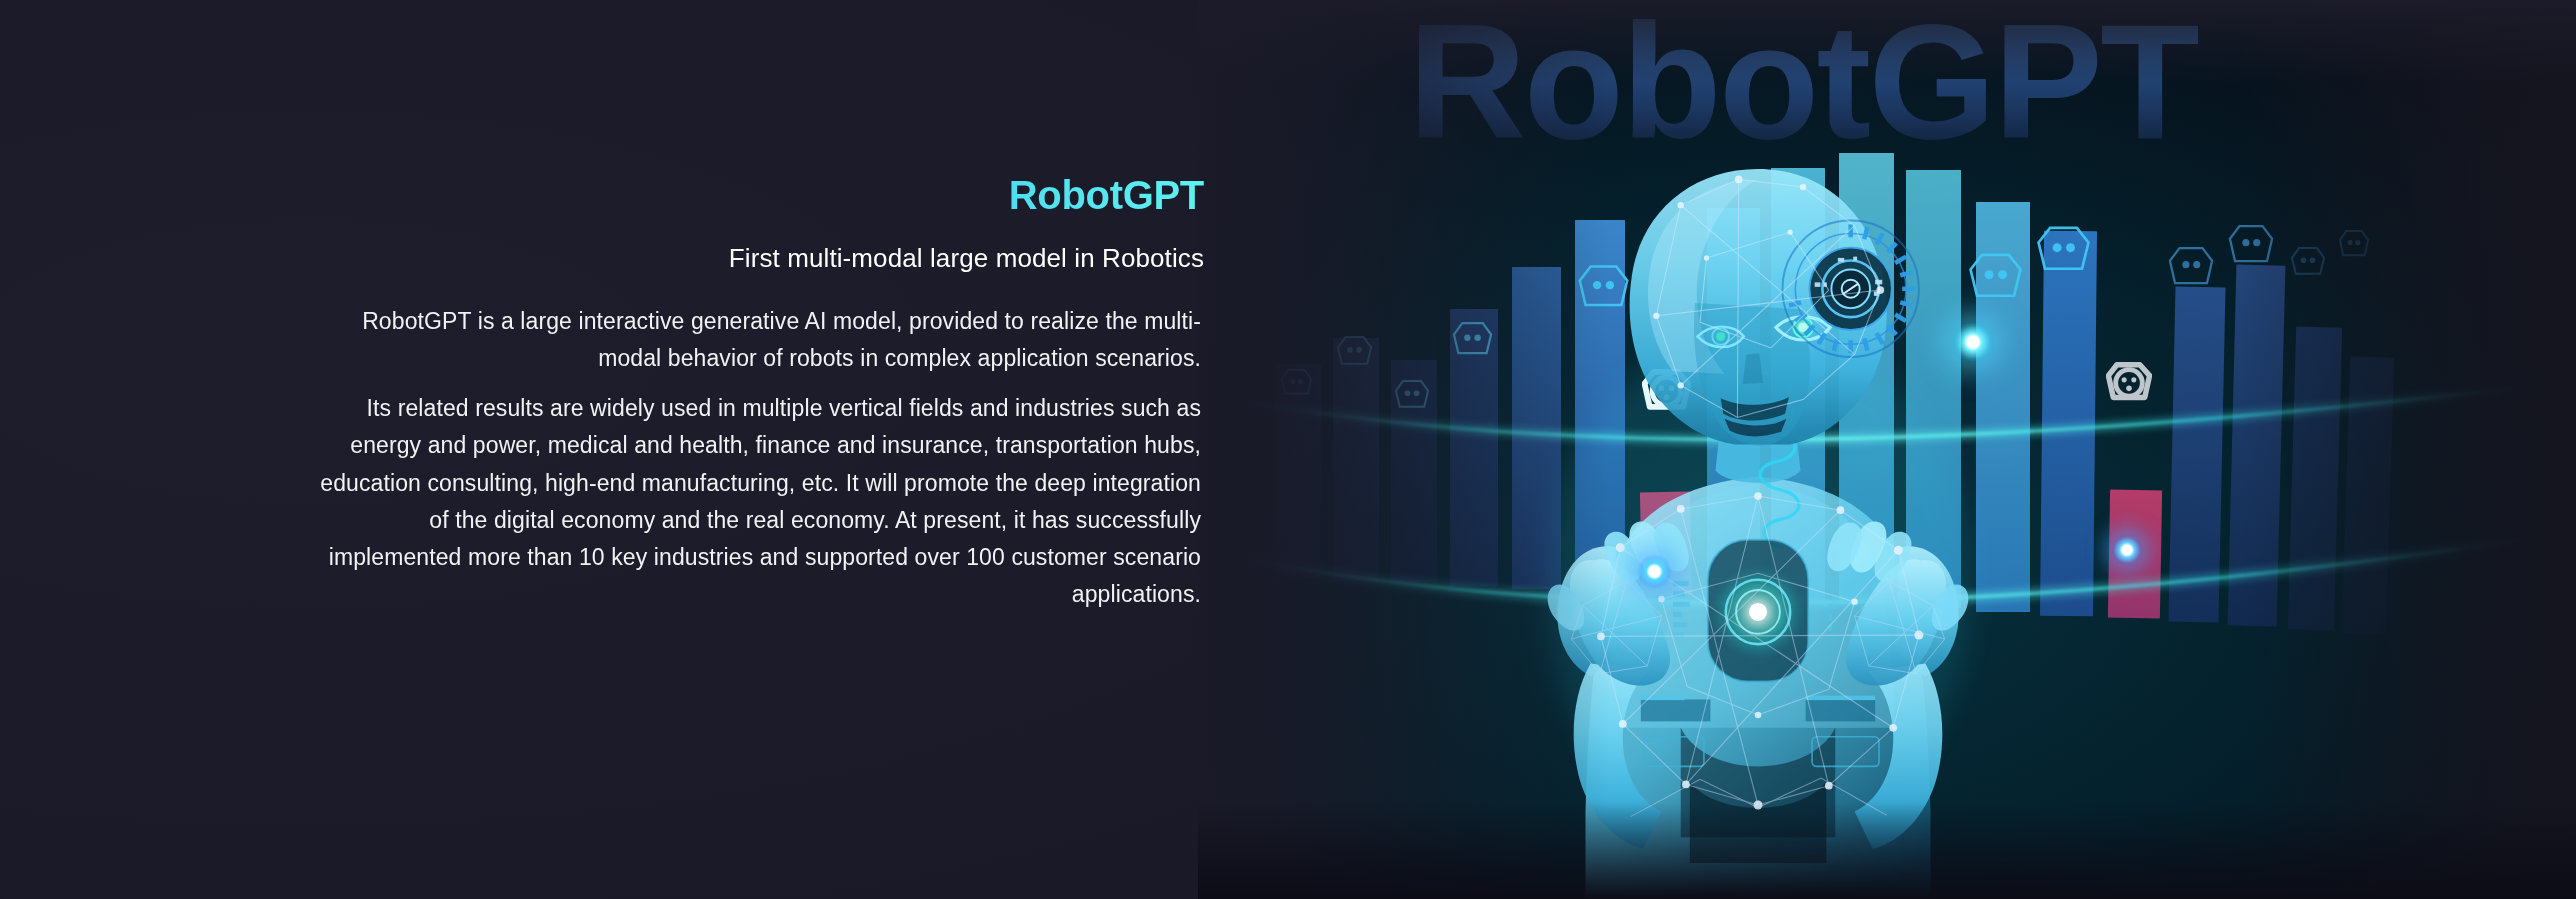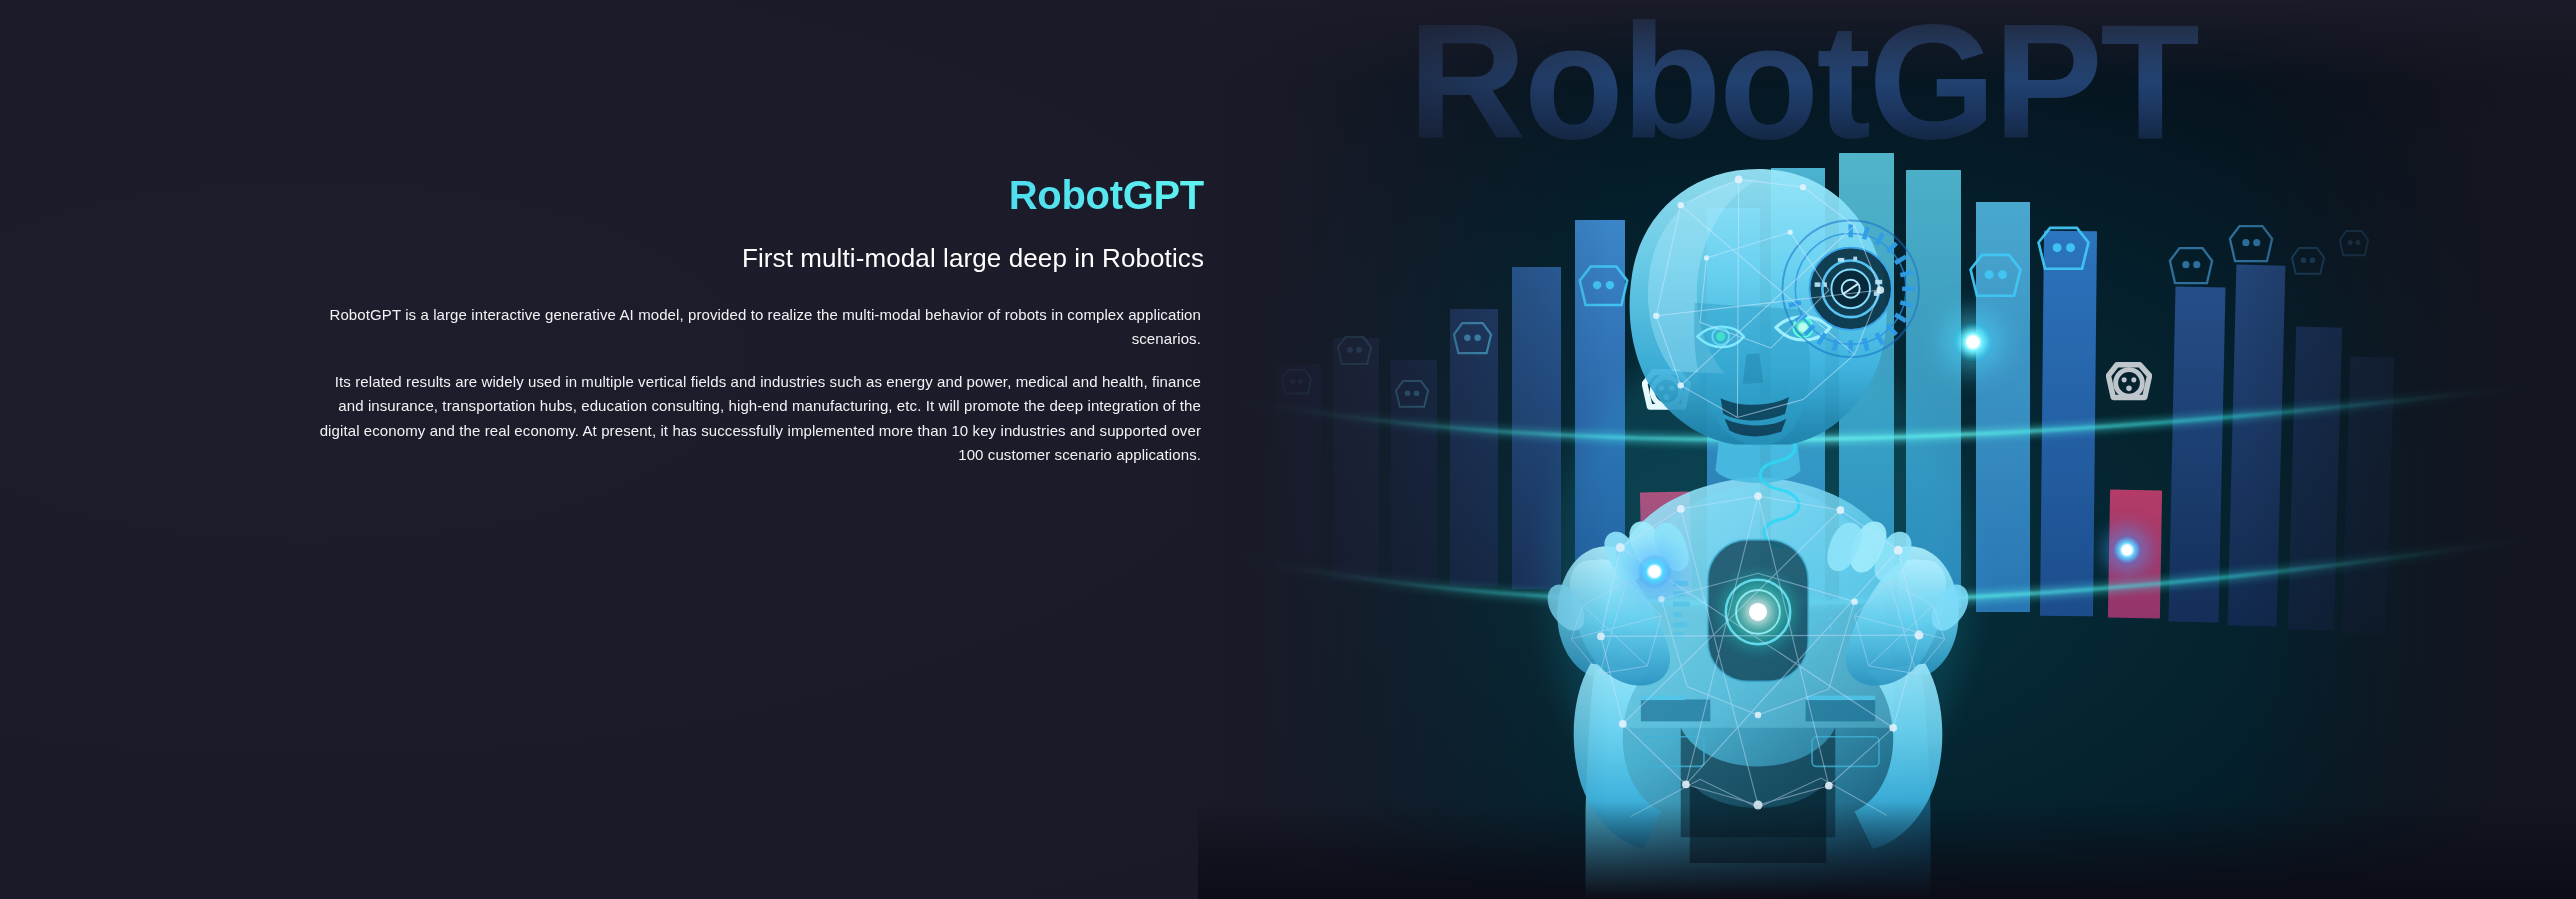--- a/index.html
+++ b/index.html
@@ -124,27 +124,27 @@
   }
   .tagline {
     font-size:26px;
     font-weight:400;
     color:#ffffff;
     line-height:1.2;
     letter-spacing:0.1px;
     margin-bottom:28px;
   }
   .para {
-    font-size:15px;
+    font-size:23px;
     line-height:1.62;
     color:#f2f2f5;
     letter-spacing:0.1px;
     max-width:892px;
   }
-  .para + .para { margin-top:19px; }
+  .para + .para { margin-top:13px; }
 </style>
 </head>
 <body>
 
 <div class="banner">
 
   <div class="hero">
     <div class="hero-bg"></div>
 
     <div class="ghost-word">
@@ -569,19 +569,19 @@
                 box-shadow:0 0 18px 7.7px rgba(70,160,255,.5);"></div>
 
     <div class="hero-fade-top"></div>
     <div class="hero-fade-bottom"></div>
     <div class="hero-fade-left"></div>
     <div class="hero-fade-right"></div>
   </div>
 
   <div class="copy">
     <div class="brand">RobotGPT</div>
-    <div class="tagline">First multi-modal large deep in Robotics</div>
+    <div class="tagline">First multi-modal large model in Robotics</div>
     <p class="para">RobotGPT is a large interactive generative AI model, provided to realize the multi-modal behavior of robots in complex application scenarios.</p>
     <p class="para">Its related results are widely used in multiple vertical fields and industries such as energy and power, medical and health, finance and insurance, transportation hubs, education consulting, high-end manufacturing, etc. It will promote the deep integration of the digital economy and the real economy. At present, it has successfully implemented more than 10 key industries and supported over 100 customer scenario applications.</p>
   </div>
 
 </div>
 
 
 </body></html>

